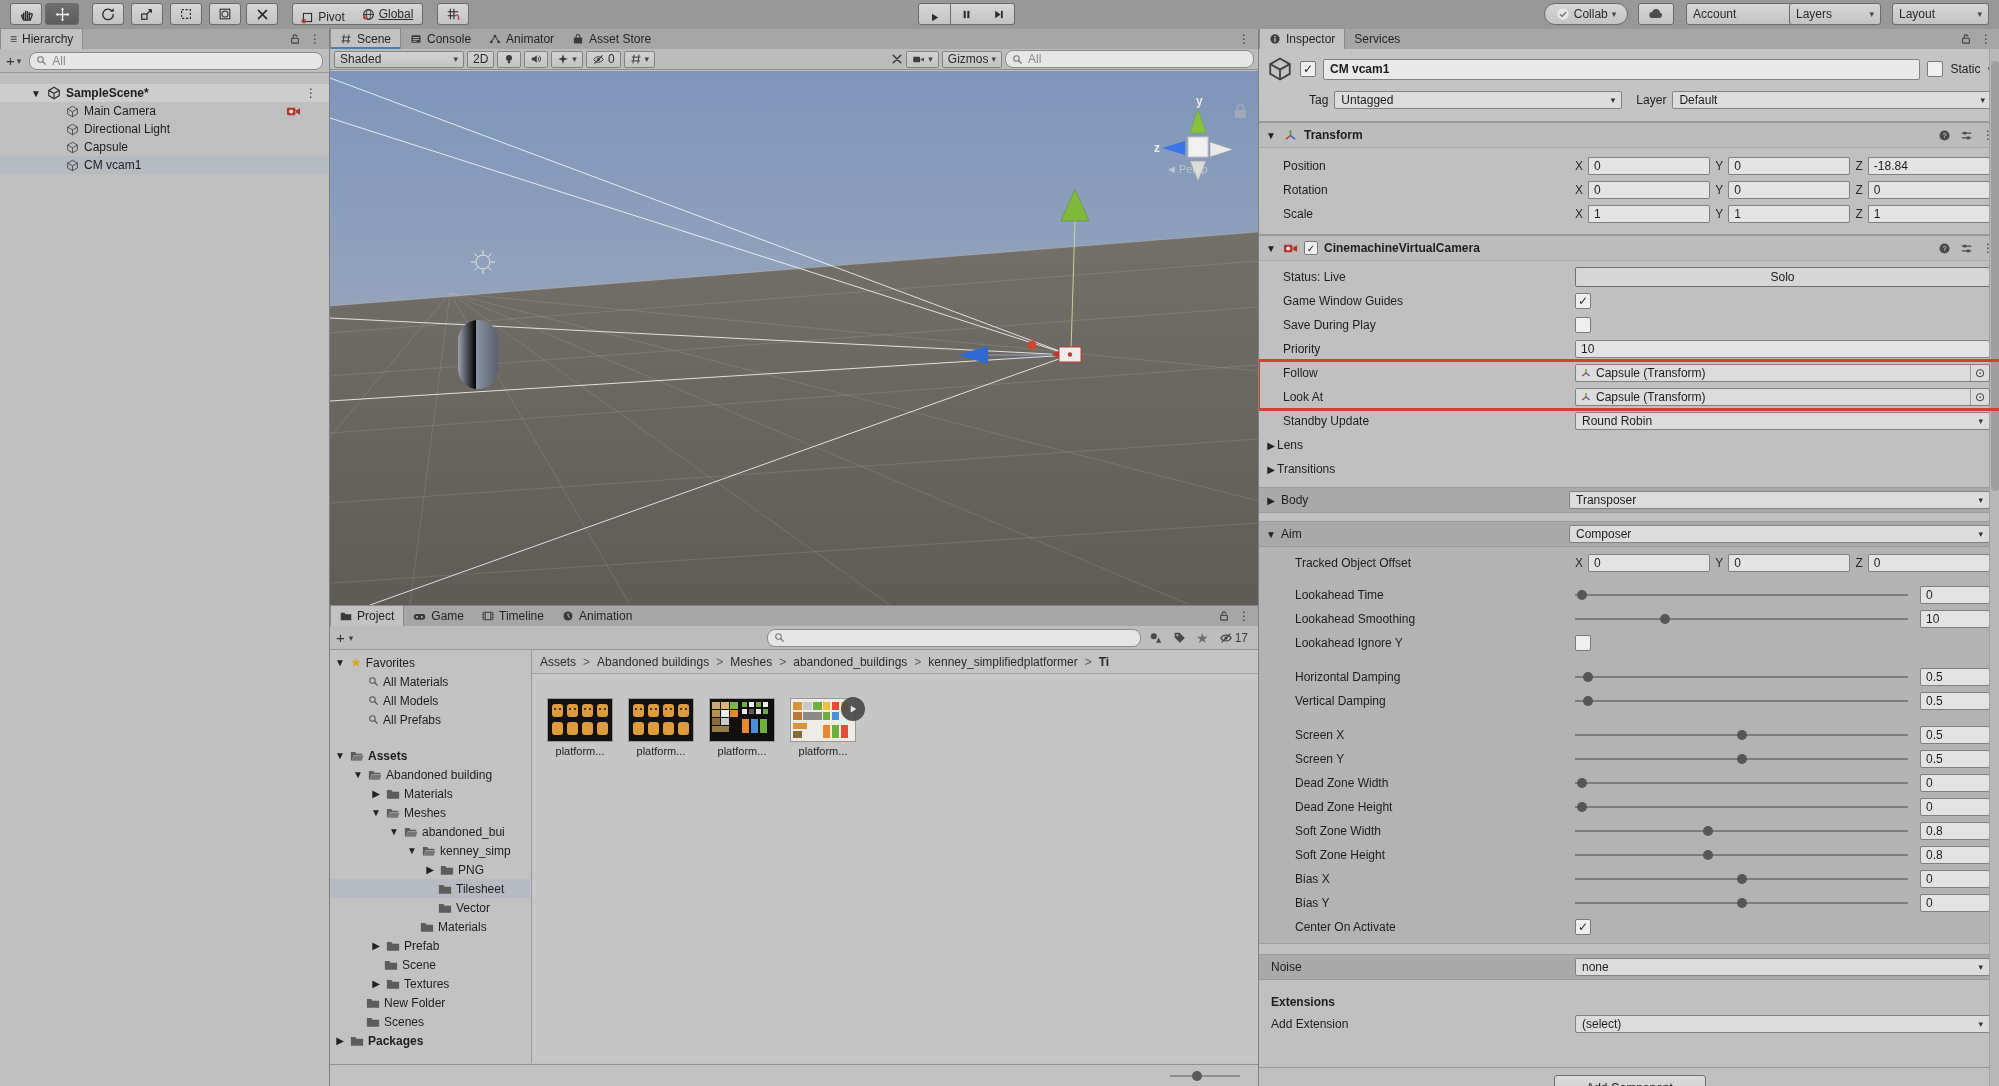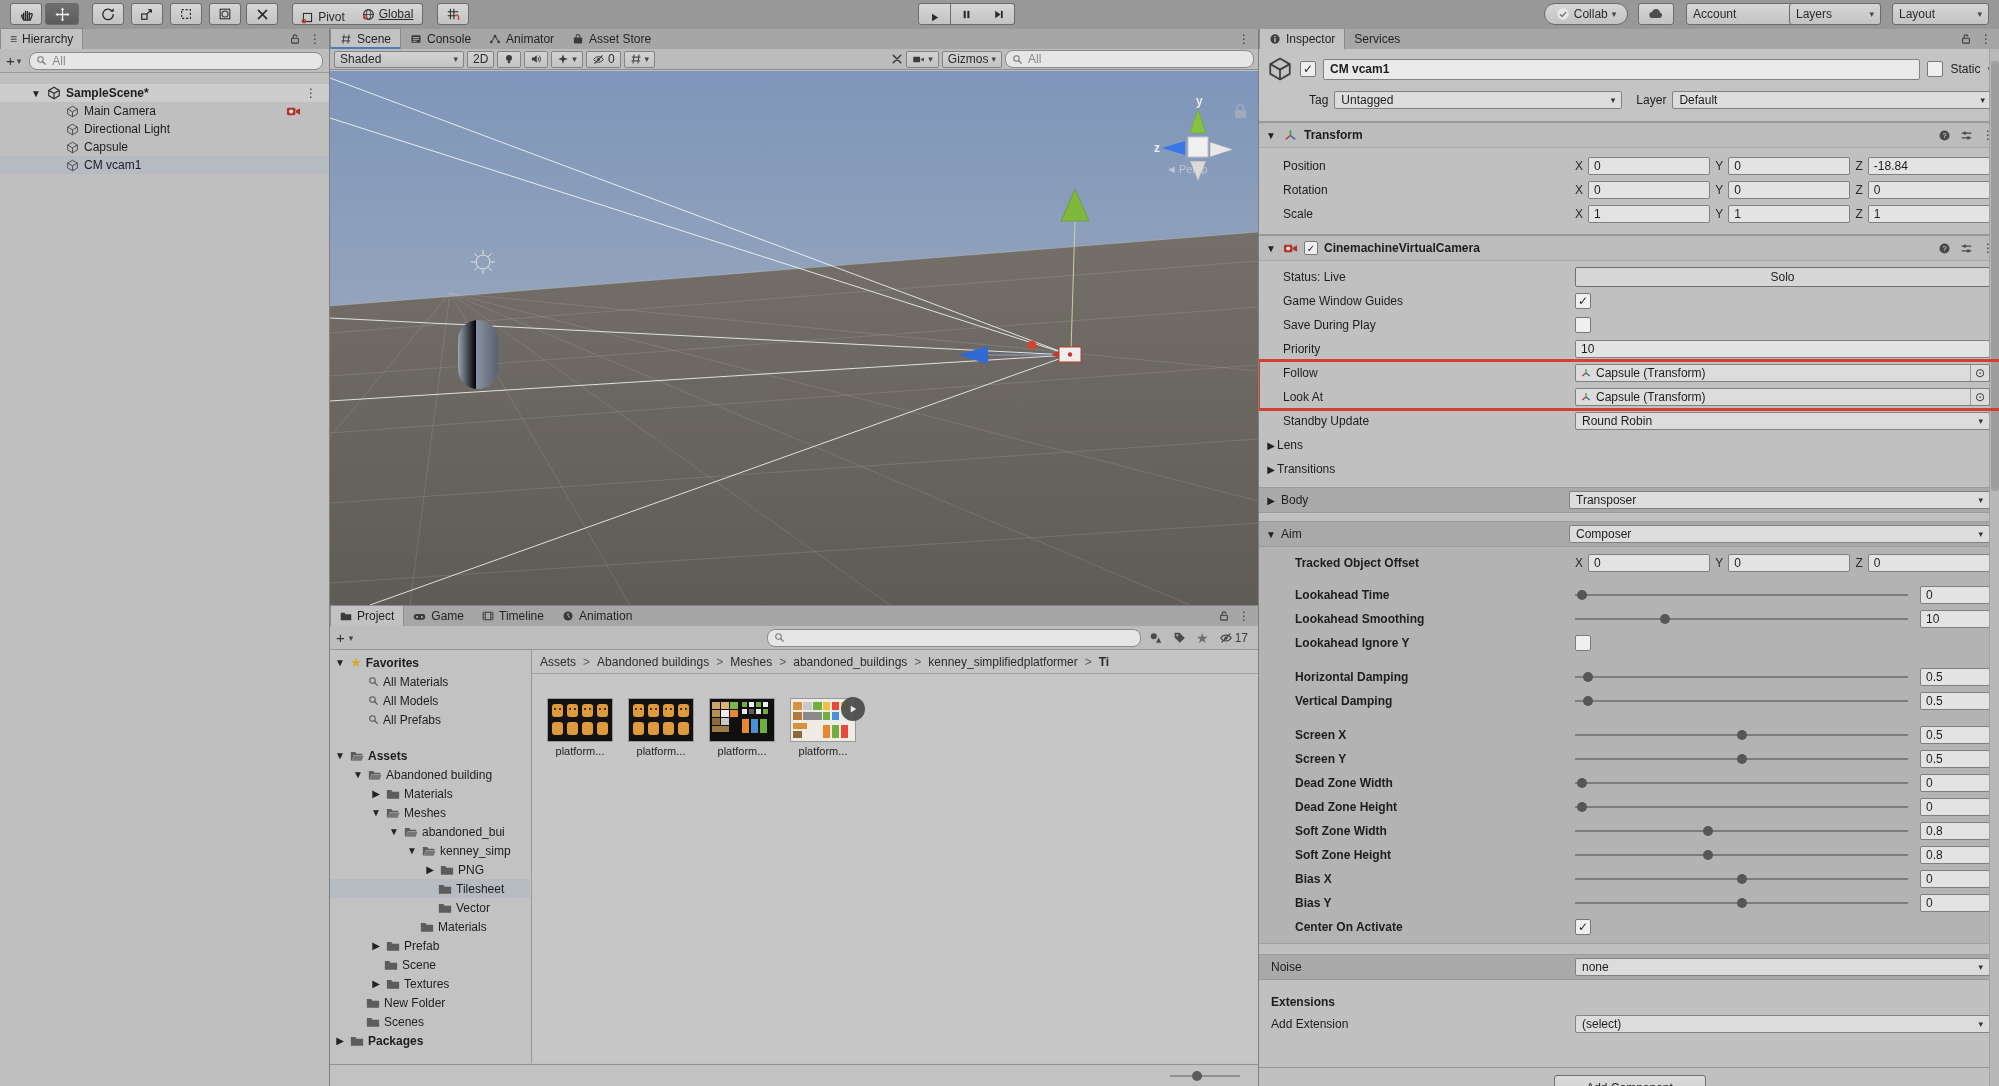--- a/index.html
+++ b/index.html
@@ -84,21 +84,21 @@
   .dd .car{margin-left:auto;font-size:9px;color:#333;}
   .chk{width:14px;height:14px;background:#efefef;border:1px solid #7a7a7a;border-radius:2px;
        display:inline-flex;align-items:center;justify-content:center;font-size:12px;color:#222;flex:0 0 auto;}
   .chk.on::after{content:"\2713";}
   .comphdr{height:24px;background:#bcbcbc;border-top:1px solid #989898;border-bottom:1px solid #aaa;
            display:flex;align-items:center;gap:6px;padding:0 6px;}
   .comphdr .t{font-weight:bold;}
   .hdricons{margin-left:auto;display:flex;align-items:center;gap:9px;color:#3a3a3a;}
   .irow{display:flex;align-items:center;height:24px;}
   .ilab{width:316px;box-sizing:border-box;padding-left:24px;white-space:nowrap;overflow:hidden;}
-  .ilab.ind{padding-left:36px;font-weight:bold;}
+  .ilab.ind{padding-left:36px;}
   .ival{flex:1;display:flex;align-items:center;margin-right:10px;gap:4px;}
   .tf{height:18px;background:#e3e3e3;border:1px solid #808080;border-radius:2px;display:flex;align-items:center;
       padding:0 5px;box-sizing:border-box;}
   .xyz{flex:1;display:flex;align-items:center;gap:5px;}
   .xyz .tf{flex:1;min-width:0;}
   .axl{color:#2a2a2a;}
   .objf{flex:1;height:18px;background:#dcdcdc;border:1px solid #808080;border-radius:2px;display:flex;
         align-items:center;gap:4px;padding:0 0 0 4px;box-sizing:border-box;}
   .objf .picker{margin-left:auto;border-left:1px solid #9a9a9a;width:18px;align-self:stretch;
         display:flex;align-items:center;justify-content:center;color:#333;}
@@ -779,21 +779,21 @@
             </span>
           <span>17</span>
         </span>
       </div>
     </div>
 
     <div class="ptree">
       <div class="trow" style="top:3px;padding-left:4px">
         <span class="fold">▼</span>
         <span style="color:#d7a929;font-size:13px">★</span>
-        <span style="font-weight:bold">Favorites</span>
+        <span style="font-weight:normal">Favorites</span>
       </div>
       <div class="trow" style="top:22px;padding-left:38px">
         <span class="ic">
             <svg width="11" height="11" color="#555">
               <use href="#i-search"></use>
             </svg>
           </span>
         <span>All Materials</span>
       </div>
       <div class="trow" style="top:41px;padding-left:38px">

